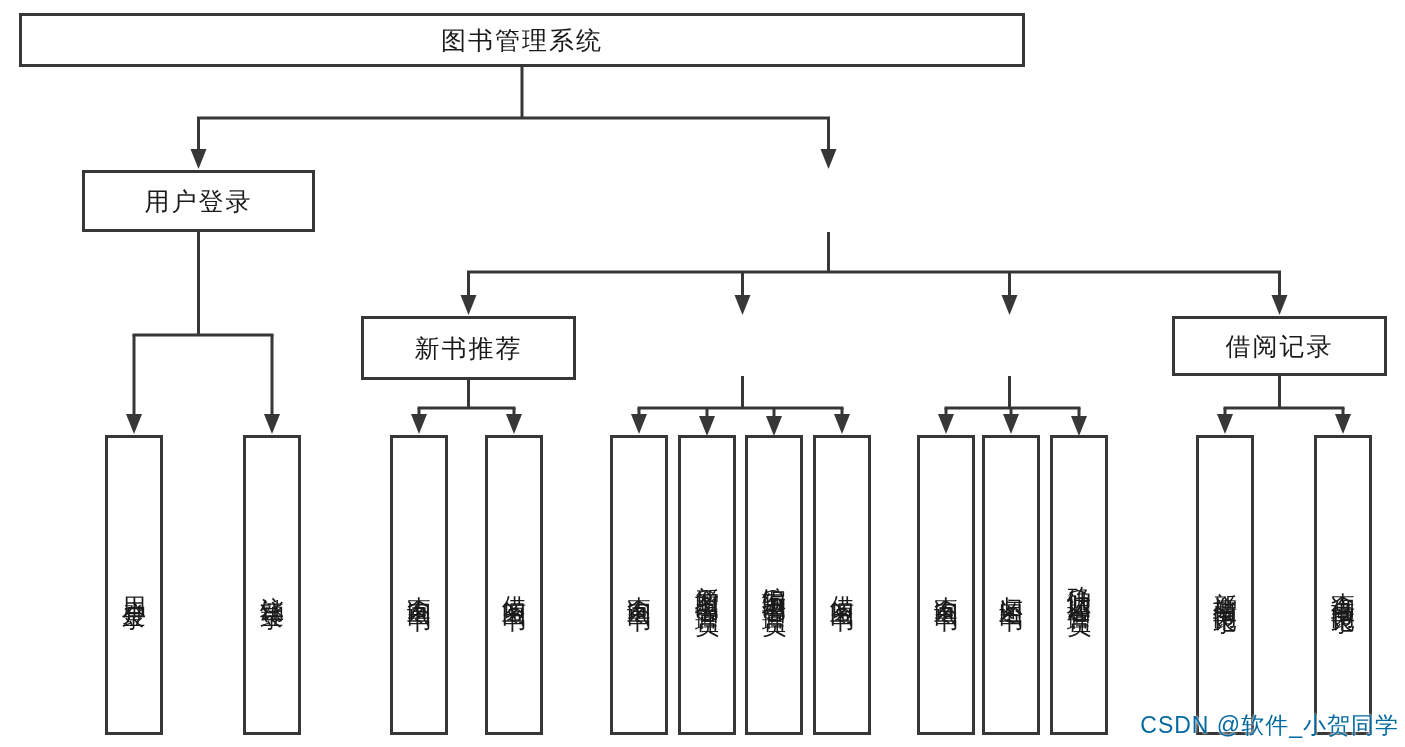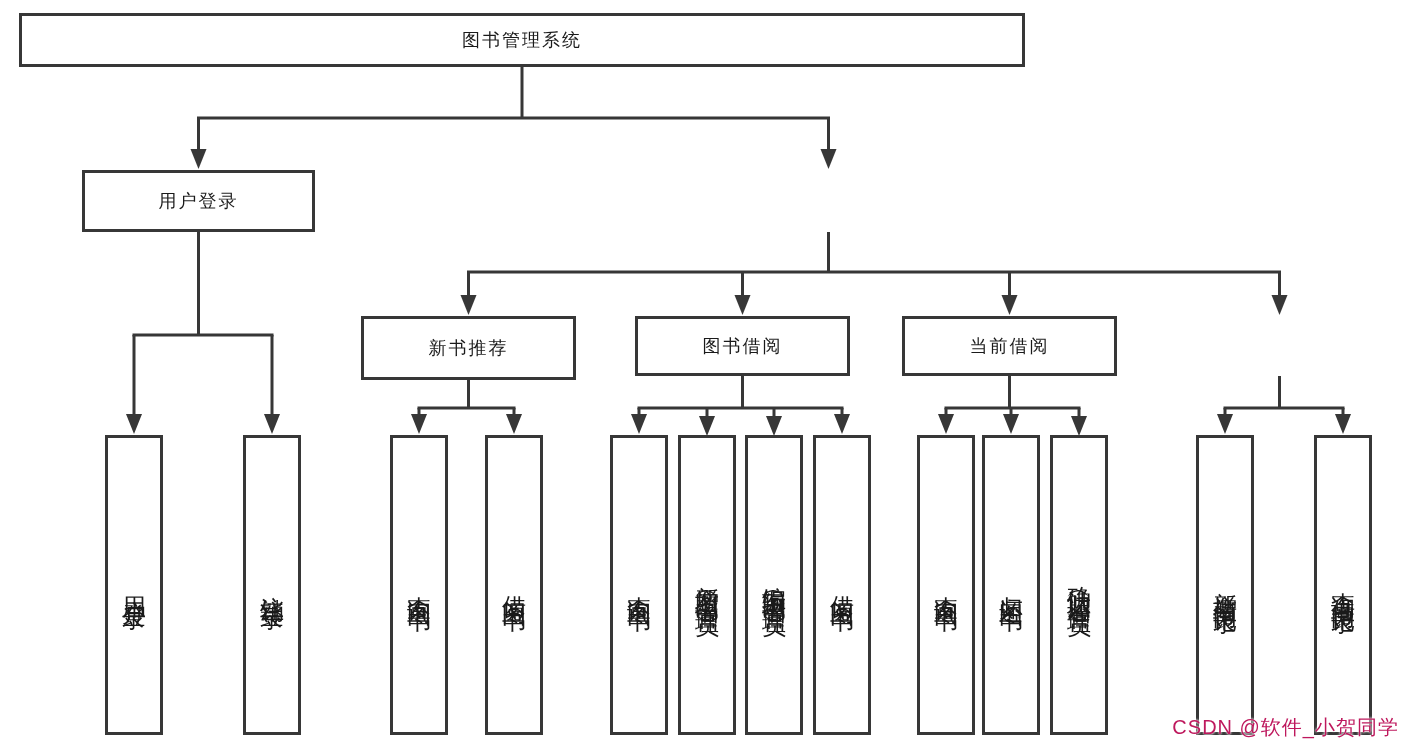--- a/index.html
+++ b/index.html
@@ -12,28 +12,28 @@
   }
   .connectors{position:absolute;left:0;top:0;width:1405px;height:747px;}
   .connectors line{stroke:#373737;stroke-width:3;}
   .connectors polygon{fill:#373737;stroke:none;}
   .node{
     position:absolute;box-sizing:border-box;
     border:3px solid #373737;background:#ffffff;
     display:flex;align-items:center;justify-content:center;
     color:#1a1a1a;
   }
-  .hbox span{font-size:18px;letter-spacing:2px;white-space:nowrap;}
+  .hbox span{font-size:25px;letter-spacing:2px;white-space:nowrap;}
   .vbox span{
     writing-mode:vertical-rl;text-orientation:mixed;
     font-size:24px;letter-spacing:4px;line-height:1;white-space:nowrap;
   }
   .watermark{
     position:absolute;right:6px;bottom:6px;z-index:5;
-    font-size:20px;color:#be185d;letter-spacing:1px;
+    font-size:23px;color:#0369a1;letter-spacing:1px;
     text-shadow:0 0 2px #ffffff,0 0 3px #ffffff;
   }
 </style>
 </head>
 <body>
 
 <div class="stage">
 
   <svg class="connectors" viewBox="0 0 1405 747" xmlns="http://www.w3.org/2000/svg">
 
@@ -101,25 +101,22 @@
     <span>图书管理系统</span>
   </div>
 
   <div class="node hbox" style="left:82px;top:170px;width:233px;height:62px">
     <span>用户登录</span>
   </div>
 
   <div class="node hbox" style="left:361px;top:316px;width:215px;height:64px">
     <span>新书推荐</span>
   </div>
-  <div class="node hbox" style="left:635px;top:316px;width:215px;height:60px">
-    <span>图书借阅</span>
-  </div>
-  <div class="node hbox" style="left:902px;top:316px;width:215px;height:60px">
-    <span>当前借阅</span>
+  <div class="node hbox" style="left:1172px;top:316px;width:215px;height:60px">
+    <span>借阅记录</span>
   </div>
 
   <div class="node vbox" style="left:105px;top:435px;width:58px;height:300px">
     <span>用户登录</span>
   </div>
   <div class="node vbox" style="left:243px;top:435px;width:58px;height:300px">
     <span>注销登录</span>
   </div>
 
   <div class="node vbox" style="left:390px;top:435px;width:58px;height:300px">

